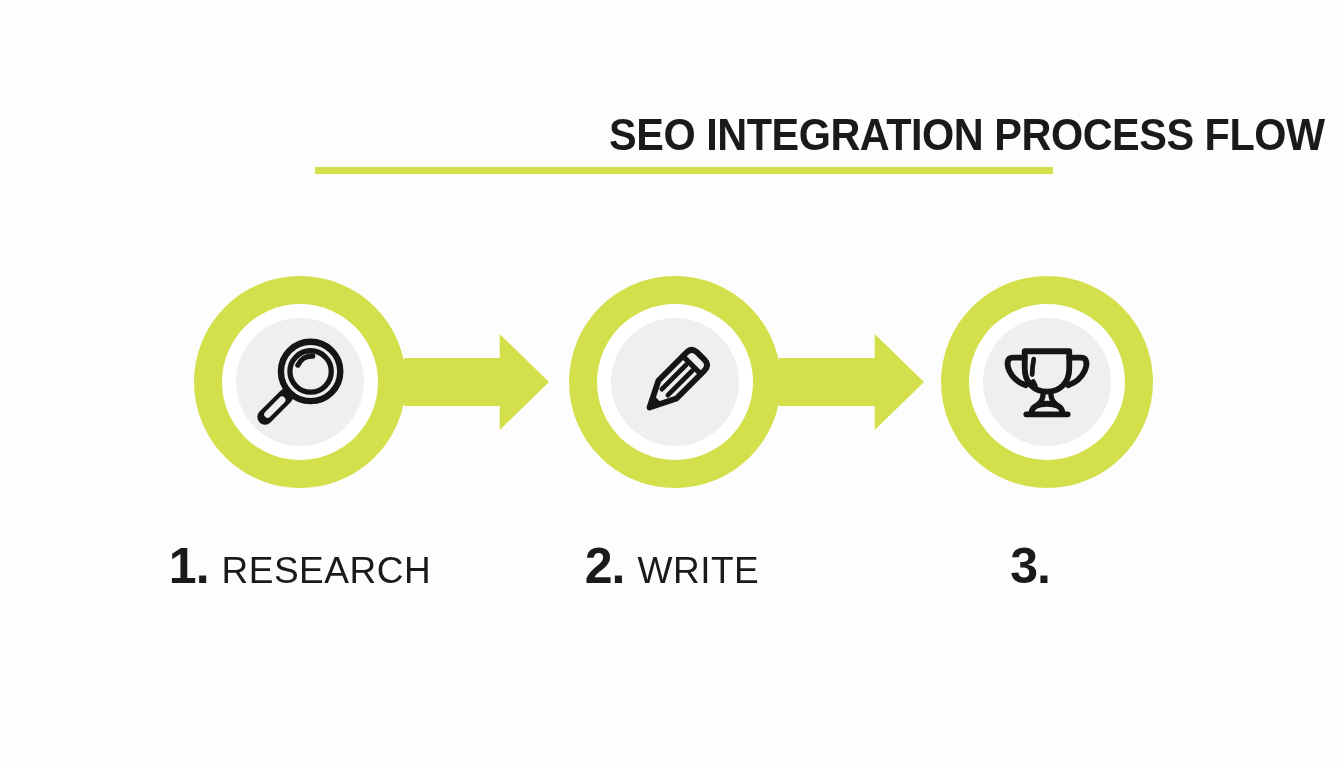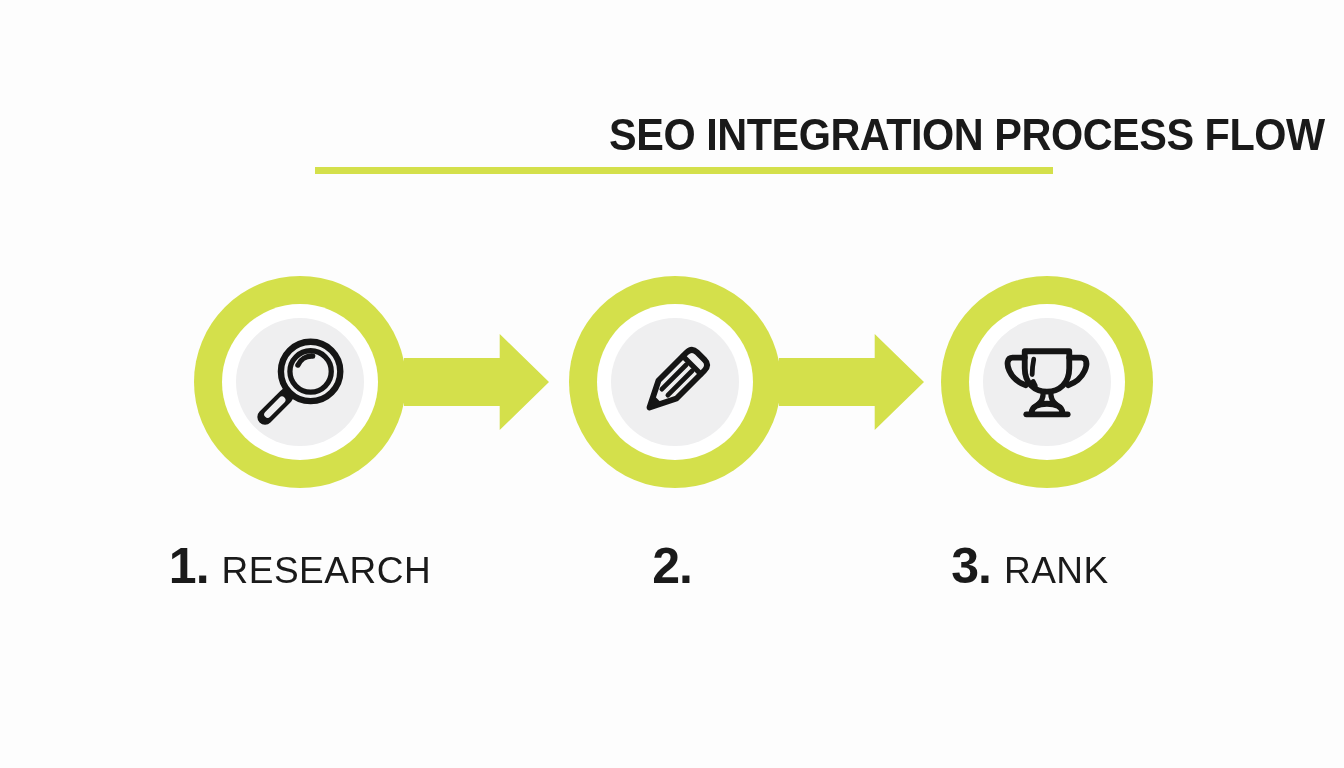--- a/index.html
+++ b/index.html
@@ -179,19 +179,19 @@
       </div>
     </div>
   </div>
 
   <div class="step-label label-1">
     <span class="num">1.</span>
     <span class="word">RESEARCH</span>
   </div>
   <div class="step-label label-2">
     <span class="num">2.</span>
+    <span class="word">WRITE</span>
   </div>
   <div class="step-label label-3">
     <span class="num">3.</span>
-    <span class="word">RANK</span>
   </div>
 
 </div>
 
 </body></html>

